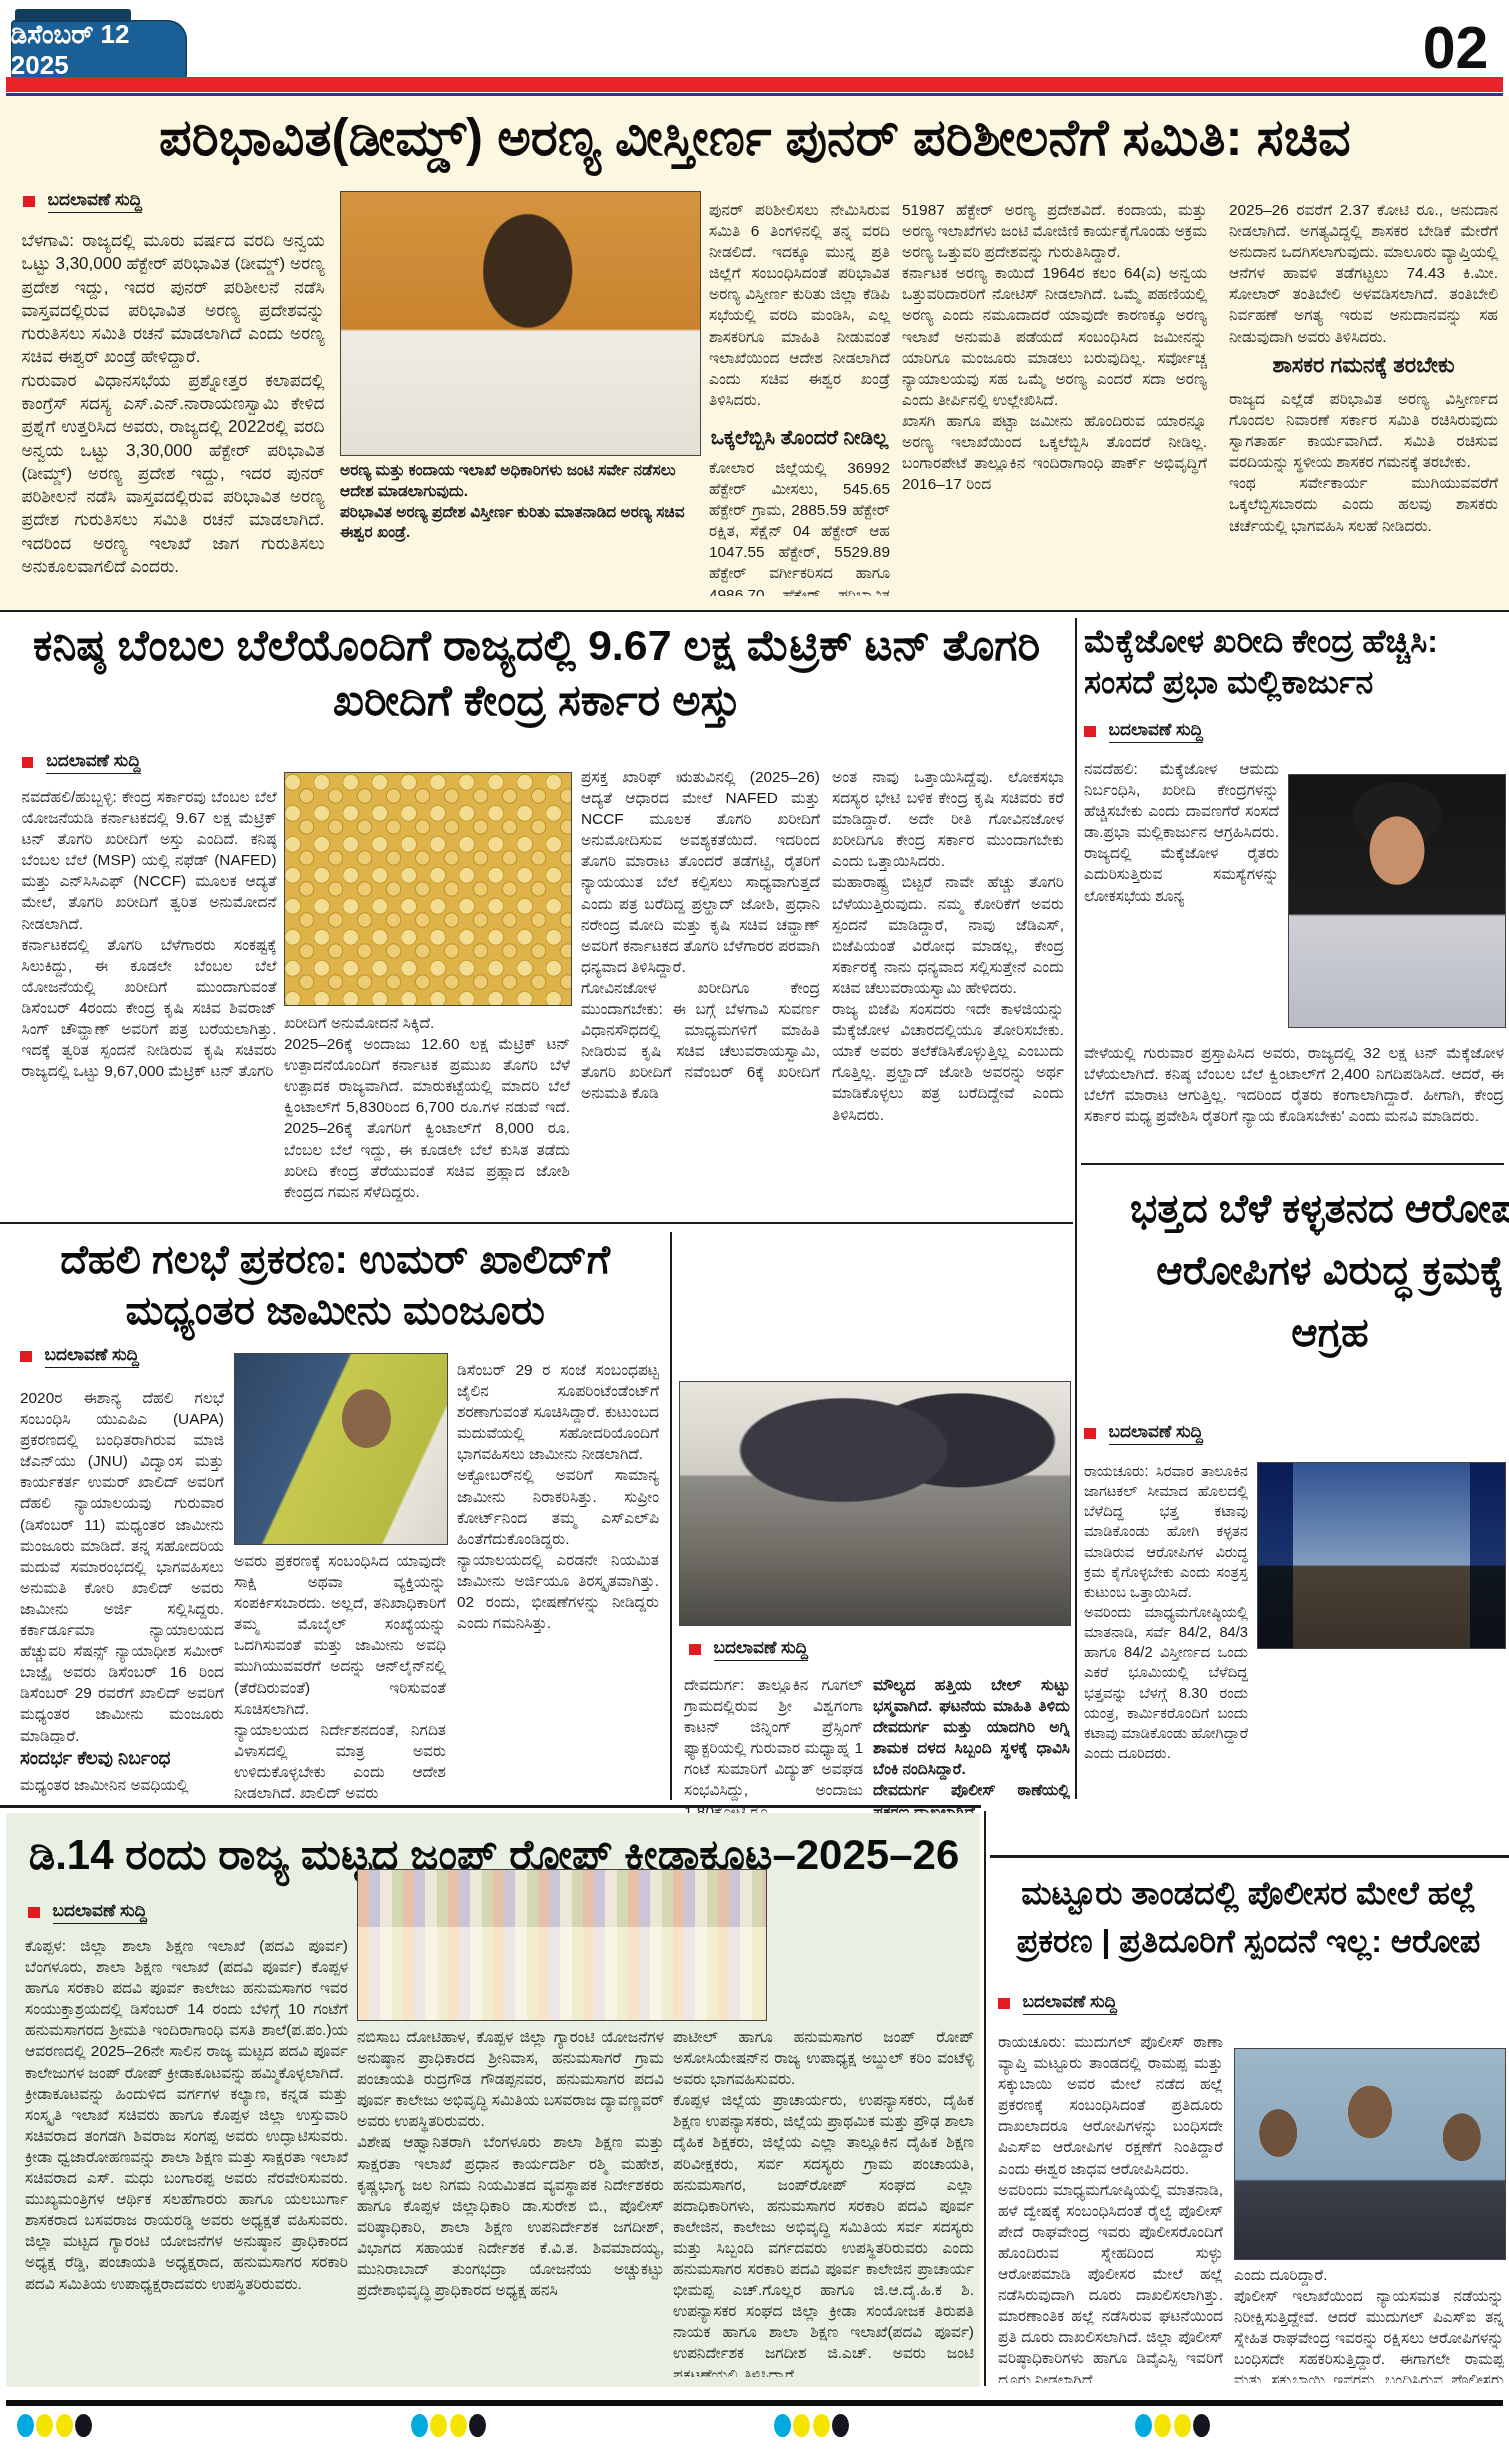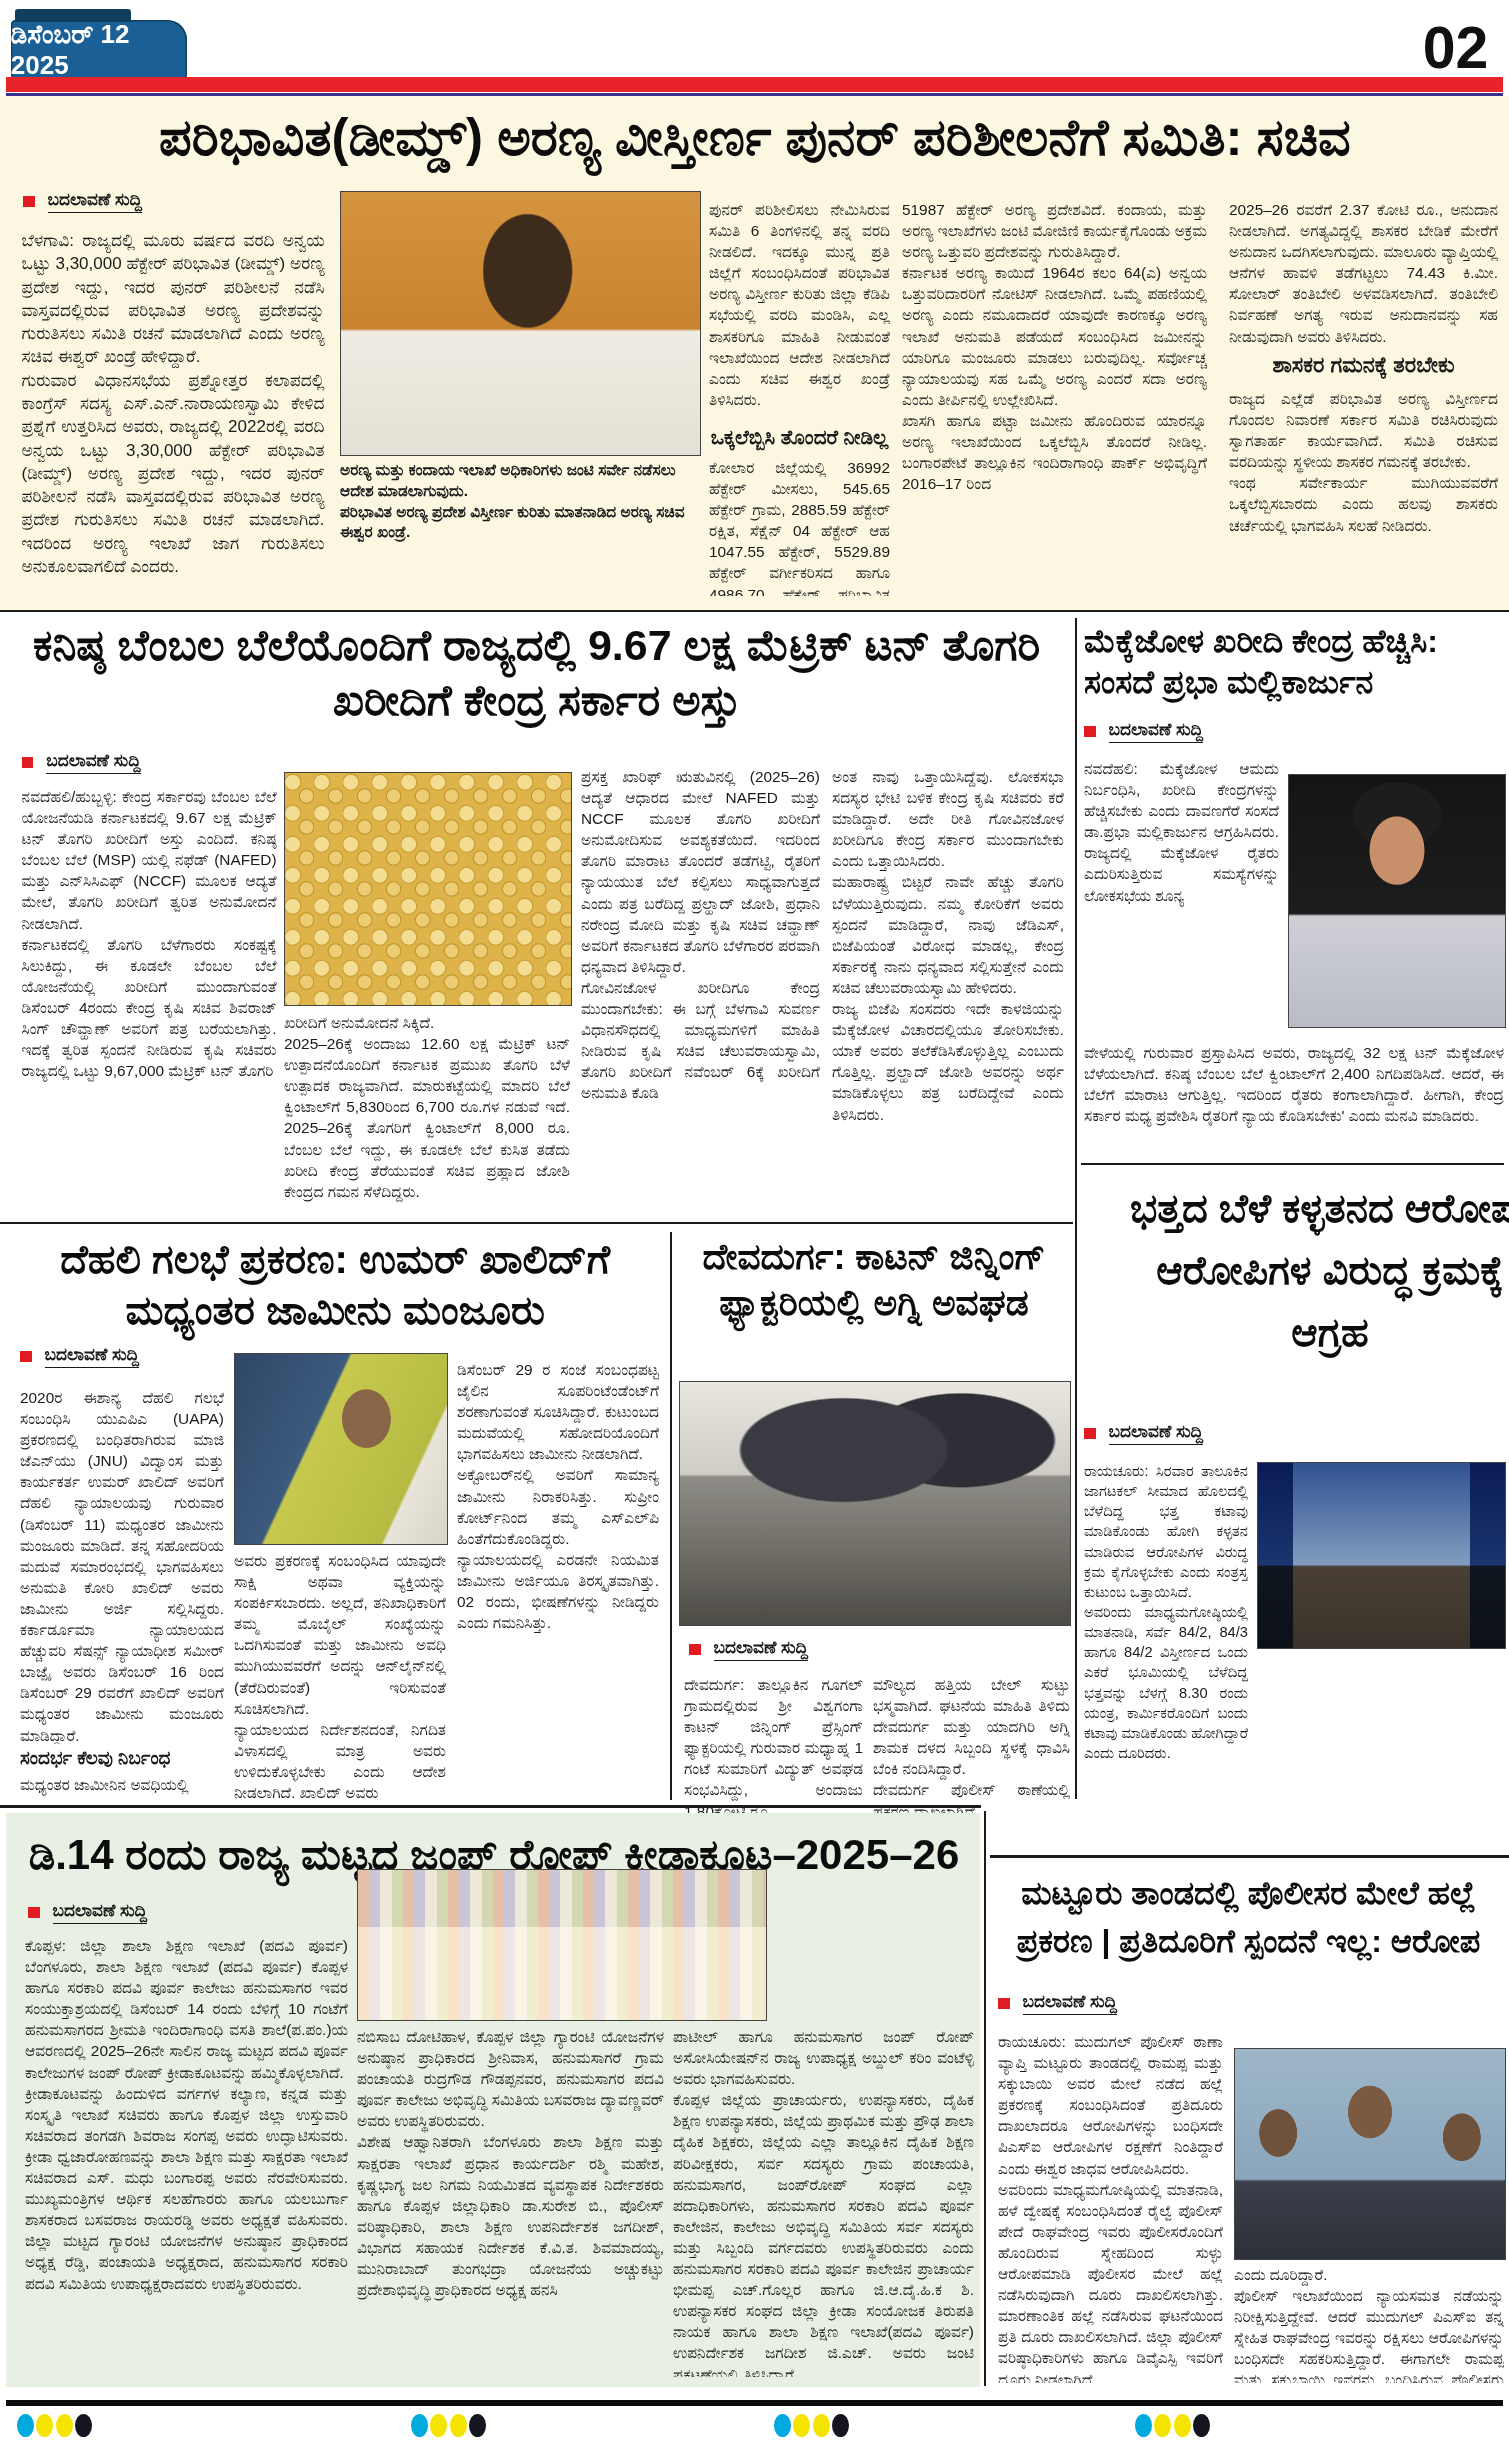--- a/index.html
+++ b/index.html
@@ -158,28 +158,27 @@
   </div>
   <div class="abs col" style="left:20px;top:1387px;width:204px;height:357px;">2020ರ ಈಶಾನ್ಯ ದೆಹಲಿ ಗಲಭೆ ಸಂಬಂಧಿಸಿ ಯುಎಪಿಎ (UAPA) ಪ್ರಕರಣದಲ್ಲಿ ಬಂಧಿತರಾಗಿರುವ ಮಾಜಿ ಜೆಎನ್‌ಯು (JNU) ವಿದ್ವಾಂಸ ಮತ್ತು ಕಾರ್ಯಕರ್ತ ಉಮರ್ ಖಾಲಿದ್ ಅವರಿಗೆ ದೆಹಲಿ ನ್ಯಾಯಾಲಯವು ಗುರುವಾರ (ಡಿಸೆಂಬರ್ 11) ಮಧ್ಯಂತರ ಜಾಮೀನು ಮಂಜೂರು ಮಾಡಿದೆ. ತನ್ನ ಸಹೋದರಿಯ ಮದುವೆ ಸಮಾರಂಭದಲ್ಲಿ ಭಾಗವಹಿಸಲು ಅನುಮತಿ ಕೋರಿ ಖಾಲಿದ್ ಅವರು ಜಾಮೀನು ಅರ್ಜಿ ಸಲ್ಲಿಸಿದ್ದರು. ಕರ್ಕಾರ್ಡೂಮಾ ನ್ಯಾಯಾಲಯದ ಹೆಚ್ಚುವರಿ ಸೆಷನ್ಸ್ ನ್ಯಾಯಾಧೀಶ ಸಮೀರ್ ಬಾಜ್ಪೈ ಅವರು ಡಿಸೆಂಬರ್ 16 ರಿಂದ ಡಿಸೆಂಬರ್ 29 ರವರೆಗೆ ಖಾಲಿದ್ ಅವರಿಗೆ ಮಧ್ಯಂತರ ಜಾಮೀನು ಮಂಜೂರು ಮಾಡಿದ್ದಾರೆ.</div>
   <div class="abs subhead" style="left:20px;top:1747px;width:204px;font-size:18.5px;text-align:left;">ಸಂದರ್ಭ ಕೆಲವು ನಿರ್ಬಂಧ</div>
   <div class="abs col" style="left:20px;top:1774px;width:204px;height:28px;">ಮಧ್ಯಂತರ ಜಾಮೀನಿನ ಅವಧಿಯಲ್ಲಿ</div>
   <div class="abs photo ph-khalid" style="left:234px;top:1353px;width:212px;height:190px;"></div>
   <div class="abs col" style="left:234px;top:1550px;width:212px;height:252px;">ಅವರು ಪ್ರಕರಣಕ್ಕೆ ಸಂಬಂಧಿಸಿದ ಯಾವುದೇ ಸಾಕ್ಷಿ ಅಥವಾ ವ್ಯಕ್ತಿಯನ್ನು ಸಂಪರ್ಕಿಸಬಾರದು. ಅಲ್ಲದೆ, ತನಿಖಾಧಿಕಾರಿಗೆ ತಮ್ಮ ಮೊಬೈಲ್ ಸಂಖ್ಯೆಯನ್ನು ಒದಗಿಸುವಂತೆ ಮತ್ತು ಜಾಮೀನು ಅವಧಿ ಮುಗಿಯುವವರೆಗೆ ಅದನ್ನು ಆನ್‌ಲೈನ್‌ನಲ್ಲಿ (ತೆರೆದಿರುವಂತೆ) ಇರಿಸುವಂತೆ ಸೂಚಿಸಲಾಗಿದೆ.
 ನ್ಯಾಯಾಲಯದ ನಿರ್ದೇಶನದಂತೆ, ನಿಗದಿತ ವಿಳಾಸದಲ್ಲಿ ಮಾತ್ರ ಅವರು ಉಳಿದುಕೊಳ್ಳಬೇಕು ಎಂದು ಆದೇಶ ನೀಡಲಾಗಿದೆ. ಖಾಲಿದ್ ಅವರು</div>
   <div class="abs col" style="left:457px;top:1359px;width:202px;height:443px;">ಡಿಸೆಂಬರ್ 29 ರ ಸಂಜೆ ಸಂಬಂಧಪಟ್ಟ ಜೈಲಿನ ಸೂಪರಿಂಟೆಂಡೆಂಟ್‌ಗೆ ಶರಣಾಗುವಂತೆ ಸೂಚಿಸಿದ್ದಾರೆ. ಕುಟುಂಬದ ಮದುವೆಯಲ್ಲಿ ಸಹೋದರಿಯೊಂದಿಗೆ ಭಾಗವಹಿಸಲು ಜಾಮೀನು ನೀಡಲಾಗಿದೆ.
 ಅಕ್ಟೋಬರ್‌ನಲ್ಲಿ ಅವರಿಗೆ ಸಾಮಾನ್ಯ ಜಾಮೀನು ನಿರಾಕರಿಸಿತ್ತು. ಸುಪ್ರೀಂ ಕೋರ್ಟ್‌ನಿಂದ ತಮ್ಮ ಎಸ್‌ಎಲ್‌ಪಿ ಹಿಂತೆಗೆದುಕೊಂಡಿದ್ದರು. ನ್ಯಾಯಾಲಯದಲ್ಲಿ ಎರಡನೇ ನಿಯಮಿತ ಜಾಮೀನು ಅರ್ಜಿಯೂ ತಿರಸ್ಕೃತವಾಗಿತ್ತು. 02 ರಂದು, ಭೀಷಣೆಗಳನ್ನು ನೀಡಿದ್ದರು ಎಂದು ಗಮನಿಸಿತ್ತು.</div>
 
-  <div class="abs headline" style="left:679px;top:1234px;width:390px;font-size:36px;">ದೇವದುರ್ಗ: ಕಾಟನ್ ಜಿನ್ನಿಂಗ್ ಫ್ಯಾಕ್ಟರಿಯಲ್ಲಿ ಅಗ್ನಿ ಅವಘಡ</div>
   <div class="abs photo ph-fire" style="left:679px;top:1381px;width:390px;height:243px;"></div>
   <div class="abs byline" style="left:689px;top:1638px;">
     <span class="sq"></span>
     <span class="bt">ಬದಲಾವಣೆ ಸುದ್ದಿ</span>
   </div>
   <div class="abs col" style="left:684px;top:1674px;width:179px;height:176px;">ದೇವದುರ್ಗ: ತಾಲ್ಲೂಕಿನ ಗೂಗಲ್ ಗ್ರಾಮದಲ್ಲಿರುವ ಶ್ರೀ ವಿಶ್ವಗಂಗಾ ಕಾಟನ್ ಜಿನ್ನಿಂಗ್ ಪ್ರೆಸ್ಸಿಂಗ್ ಫ್ಯಾಕ್ಟರಿಯಲ್ಲಿ ಗುರುವಾರ ಮಧ್ಯಾಹ್ನ 1 ಗಂಟೆ ಸುಮಾರಿಗೆ ವಿದ್ಯುತ್ ಅವಘಡ ಸಂಭವಿಸಿದ್ದು, ಅಂದಾಜು 1.80ಕೋಟಿ ರೂ.</div>
-  <div class="abs col" style="left:873px;top:1674px;width:197px;height:176px;">ಮೌಲ್ಯದ ಹತ್ತಿಯ ಬೇಲ್ ಸುಟ್ಟು ಭಸ್ಮವಾಗಿದೆ. ಘಟನೆಯ ಮಾಹಿತಿ ತಿಳಿದು ದೇವದುರ್ಗ ಮತ್ತು ಯಾದಗಿರಿ ಅಗ್ನಿ ಶಾಮಕ ದಳದ ಸಿಬ್ಬಂದಿ ಸ್ಥಳಕ್ಕೆ ಧಾವಿಸಿ ಬೆಂಕಿ ನಂದಿಸಿದ್ದಾರೆ.
+  <div class="abs col" style="left:873px;top:1674px;width:197px;height:176px;font-weight:bold;">ಮೌಲ್ಯದ ಹತ್ತಿಯ ಬೇಲ್ ಸುಟ್ಟು ಭಸ್ಮವಾಗಿದೆ. ಘಟನೆಯ ಮಾಹಿತಿ ತಿಳಿದು ದೇವದುರ್ಗ ಮತ್ತು ಯಾದಗಿರಿ ಅಗ್ನಿ ಶಾಮಕ ದಳದ ಸಿಬ್ಬಂದಿ ಸ್ಥಳಕ್ಕೆ ಧಾವಿಸಿ ಬೆಂಕಿ ನಂದಿಸಿದ್ದಾರೆ.
 ದೇವದುರ್ಗ ಪೊಲೀಸ್ ಠಾಣೆಯಲ್ಲಿ ಪ್ರಕರಣ ದಾಖಲಾಗಿದೆ.</div>
 
   <div class="abs hrule" style="left:0;top:1805px;width:981px;height:3.1px;"></div>
   <div class="abs hrule" style="left:990px;top:1855px;width:520px;height:3.1px;"></div>
   <div class="abs vrule" style="left:984px;top:1811px;height:2120px;max-height:575px;"></div>
 
   <div class="abs zoneF"></div>
   <div class="abs headline" style="left:23px;top:1828px;width:942px;font-size:42px;">ಡಿ.14 ರಂದು ರಾಜ್ಯ ಮಟ್ಟದ ಜಂಪ್ ರೋಪ್ ಕ್ರೀಡಾಕೂಟ–2025–26</div>
   <div class="abs byline" style="left:28px;top:1901px;">
     <span class="sq"></span>

